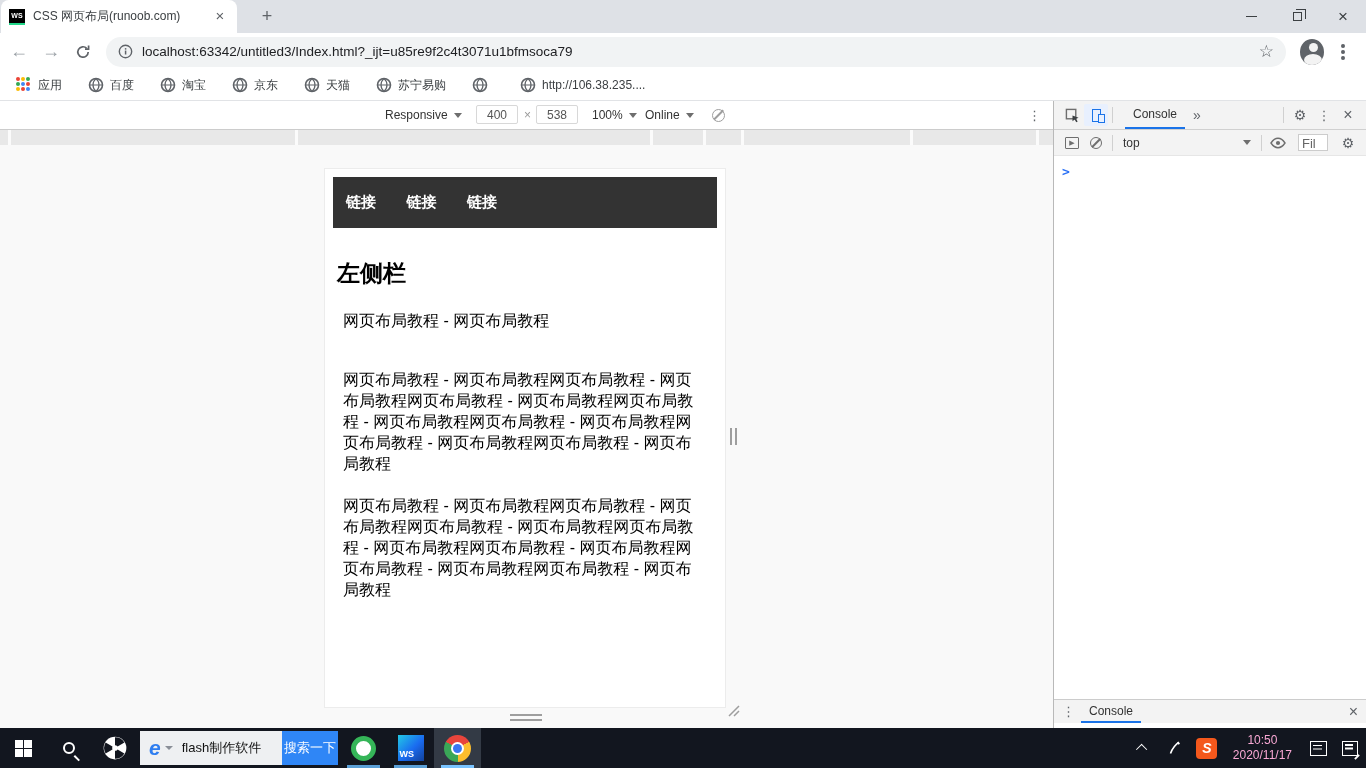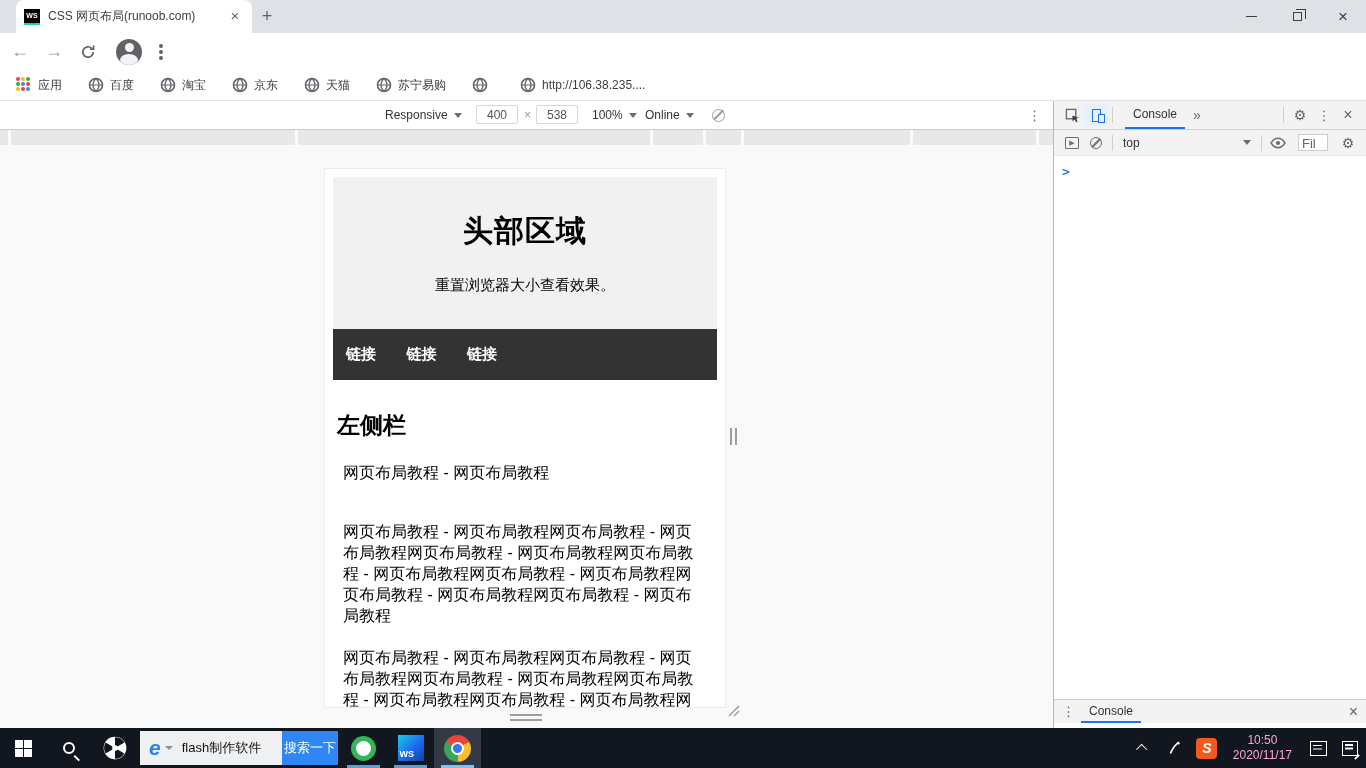--- a/index.html
+++ b/index.html
@@ -2,21 +2,21 @@
 <html><head>
 <meta charset="utf-8">
 <style>
   * { margin:0; padding:0; box-sizing:border-box; }
   html,body { width:1366px; height:768px; overflow:hidden;
               font-family:"Liberation Sans", sans-serif; }
   #screen { position:relative; width:1366px; height:768px; background:#fff; }
 
   
   .titlebar { position:absolute; top:0; left:0; width:1366px; height:33px; background:#dee1e6; }
-  .tab { position:absolute; left:16px; top:0; width:236px; height:33px; background:#fff;
+  .tab { position:absolute; left:1px; top:0; width:236px; height:33px; background:#fff;
          border-radius:8px 8px 0 0; display:flex; align-items:center; padding:13px 8px; }
   .favicon { width:16px; height:16px; background:#000; color:#fff; font-size:7px; font-weight:bold;
              display:flex; align-items:center; justify-content:center; flex:0 0 16px;
              border-bottom:2px solid #21d789; }
   .tab-title { font-size:12px; color:#3c4043; margin-left:8px; white-space:nowrap; overflow:hidden;
                flex:1; }
   .tab-close { font-size:15px; color:#5f6368; width:18px; height:18px; line-height:16px;
                text-align:center; border-radius:50%; }
   .newtab { position:absolute; left:254px; top:5px; width:26px; height:24px; font-size:18px;
             color:#5f6368; text-align:center; line-height:23px; }
@@ -212,20 +212,29 @@
 
   <div class="toolbar">
     <span class="navbtn arrow">←</span>
     <span class="navbtn arrow">→</span>
     <span class="navbtn">
       <svg width="16" height="16" viewBox="0 0 16 16">
         <path d="M13.2 8a5.2 5.2 0 1 1-1.5-3.7" fill="none" stroke="#5f6368" stroke-width="1.7"></path>
         <path d="M13.6 1.6v3.6h-3.6" fill="none" stroke="#5f6368" stroke-width="1.7"></path>
       </svg>
     </span>
+    <div class="omnibox">
+      <svg width="15" height="15" viewBox="0 0 16 16">
+        <circle cx="8" cy="8" r="6.6" fill="none" stroke="#5f6368" stroke-width="1.5"></circle>
+        <rect x="7.3" y="7" width="1.6" height="4.2" fill="#5f6368"></rect>
+        <rect x="7.3" y="4.4" width="1.6" height="1.6" fill="#5f6368"></rect>
+      </svg>
+      <span class="omni-url">localhost:63342/untitled3/Index.html?_ijt=u85re9f2c4t3071u1bfmsoca79</span>
+      <span class="star">☆</span>
+    </div>
     <span class="avatar"></span>
     <span class="menu3"></span>
   </div>
 
   <div class="bookmarks">
     <div class="bm">
       <span class="grid9">
         <i style="background:#ea4335"></i>
           <i style="background:#fbbc05"></i>
           <i style="background:#34a853"></i>
@@ -321,24 +330,20 @@
           <i style="left:650px"></i>
         <i style="left:703px"></i>
           <i style="left:741px"></i>
           <i style="left:910px"></i>
         <i style="left:1036px"></i>
       </div>
 
       <div class="canvas">
         <div class="viewport">
           <div class="vp-body">
-            <header class="vp-header">
-              <h1>头部区域</h1>
-              <p>重置浏览器大小查看效果。</p>
-            </header>
             <nav class="vp-nav">
               <a href="#">链接</a>
               <a href="#">链接</a>
               <a href="#">链接</a>
             </nav>
             <div class="vp-content">
               <section class="vp-side">
                 <h2>左侧栏</h2>
                 <p>网页布局教程 - 网页布局教程</p>
               </section>

